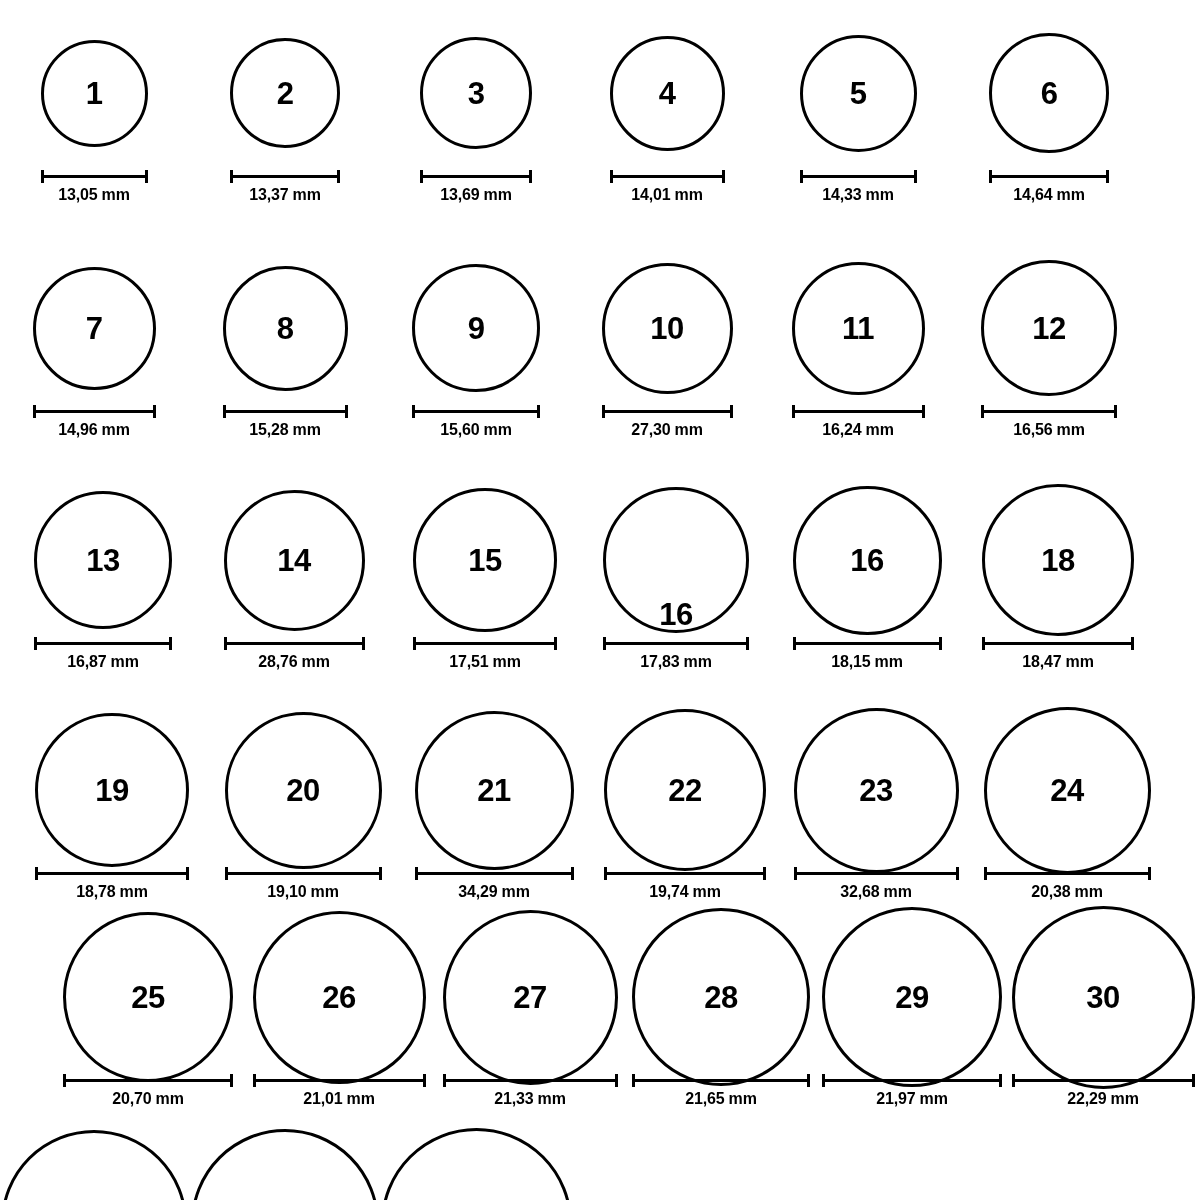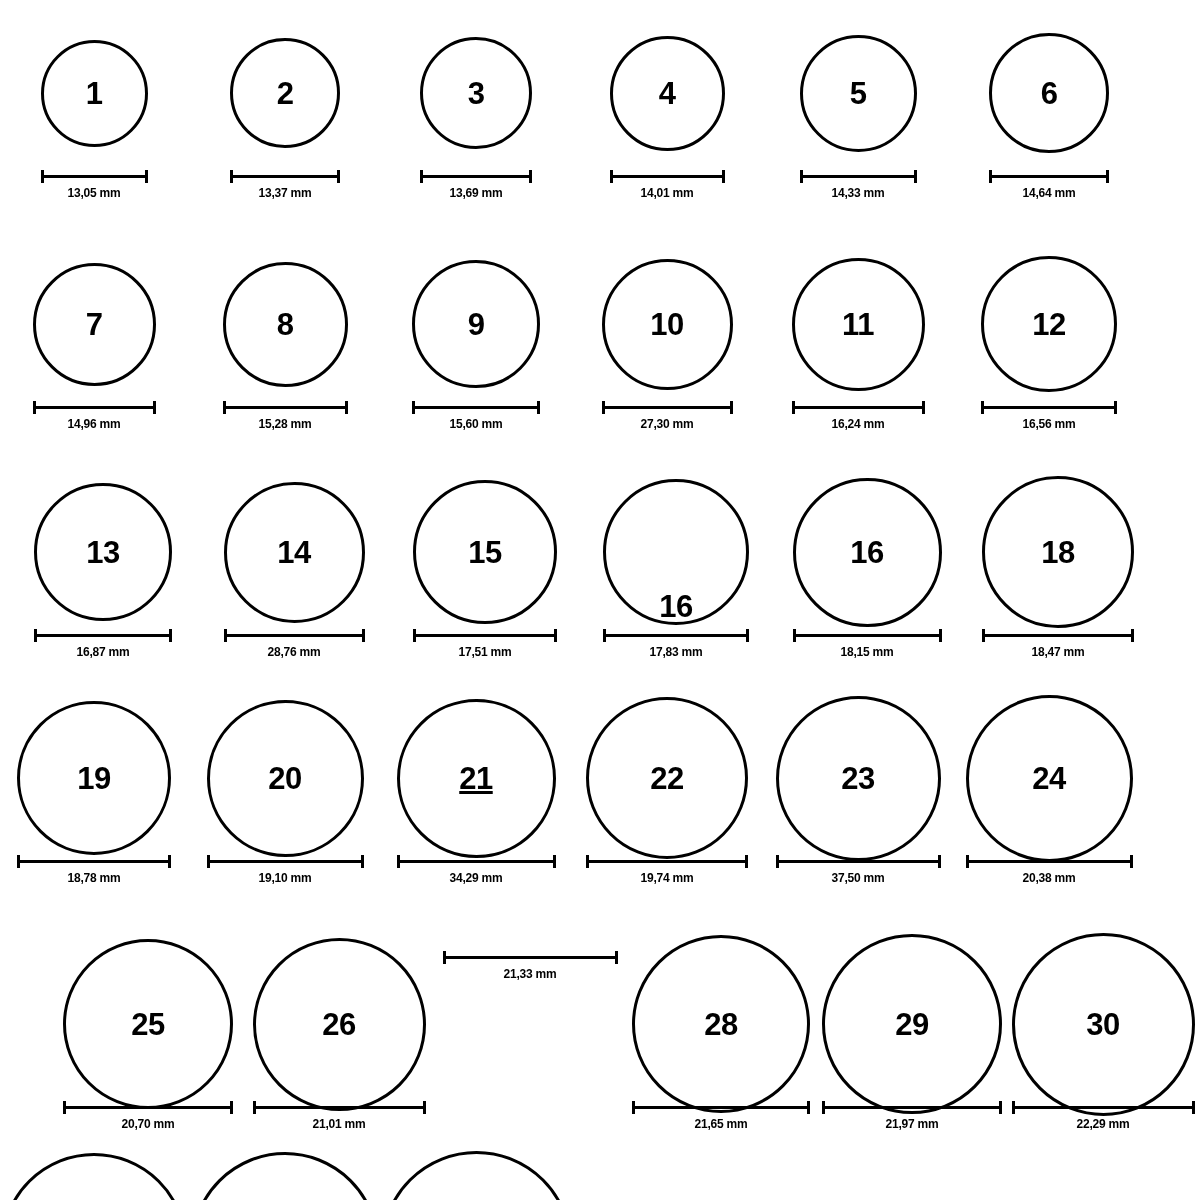--- a/index.html
+++ b/index.html
@@ -73,21 +73,21 @@
   .ruler .cap {
     position: absolute;
     top: 0;
     width: 3px;
     height: 13px;
     background: #000000;
   }
   .ruler .cap.left { left: 0; }
   .ruler .cap.right { right: 0; }
   .mm {
-    font-size: 12px;
+    font-size: 16px;
     font-weight: bold;
     margin-top: 4px;
     letter-spacing: -0.2px;
     white-space: nowrap;
   }
 </style>
 </head>
 <body>
 
 <div id="chart">
@@ -324,21 +324,21 @@
           </div>
         </div>
         <div class="ruler" style="width: 152px;">
           <div class="bar"></div>
           <div class="cap left"></div>
           <div class="cap right"></div>
         </div>
         <div class="mm">18,47 mm</div>
       </div>
     </div>
-    <div class="row" style="margin-bottom: 64px;">
+    <div class="row" style="margin-bottom: 21px; padding-left: 18px;">
       <div class="cell">
         <div class="circle-wrap">
           <div class="circle" style="width: 154px; height: 154px;">
             <span class="size-num">19</span>
           </div>
         </div>
         <div class="ruler" style="width: 154px;">
           <div class="bar"></div>
           <div class="cap left"></div>
           <div class="cap right"></div>
@@ -353,21 +353,21 @@
         </div>
         <div class="ruler" style="width: 157px;">
           <div class="bar"></div>
           <div class="cap left"></div>
           <div class="cap right"></div>
         </div>
         <div class="mm">19,10 mm</div>
       </div>
       <div class="cell">
         <div class="circle-wrap">
-          <div class="circle" style="width: 159px; height: 159px; text-decoration: underline;">
+          <div class="circle" style="width: 159px; height: 159px;">
             <span class="size-num">21</span>
           </div>
         </div>
         <div class="ruler" style="width: 159px;">
           <div class="bar"></div>
           <div class="cap left"></div>
           <div class="cap right"></div>
         </div>
         <div class="mm">34,29 mm</div>
       </div>
@@ -388,21 +388,21 @@
         <div class="circle-wrap">
           <div class="circle" style="width: 165px; height: 165px;">
             <span class="size-num">23</span>
           </div>
         </div>
         <div class="ruler" style="width: 165px;">
           <div class="bar"></div>
           <div class="cap left"></div>
           <div class="cap right"></div>
         </div>
-        <div class="mm">37,50 mm</div>
+        <div class="mm">32,68 mm</div>
       </div>
       <div class="cell">
         <div class="circle-wrap">
           <div class="circle" style="width: 167px; height: 167px;">
             <span class="size-num">24</span>
           </div>
         </div>
         <div class="ruler" style="width: 167px;">
           <div class="bar"></div>
           <div class="cap left"></div>
@@ -432,20 +432,25 @@
           </div>
         </div>
         <div class="ruler" style="width: 173px;">
           <div class="bar"></div>
           <div class="cap left"></div>
           <div class="cap right"></div>
         </div>
         <div class="mm">21,01 mm</div>
       </div>
       <div class="cell">
+        <div class="circle-wrap">
+          <div class="circle" style="width: 175px; height: 175px;">
+            <span class="size-num">27</span>
+          </div>
+        </div>
         <div class="ruler" style="width: 175px;">
           <div class="bar"></div>
           <div class="cap left"></div>
           <div class="cap right"></div>
         </div>
         <div class="mm">21,33 mm</div>
       </div>
       <div class="cell">
         <div class="circle-wrap">
           <div class="circle" style="width: 178px; height: 178px;">

